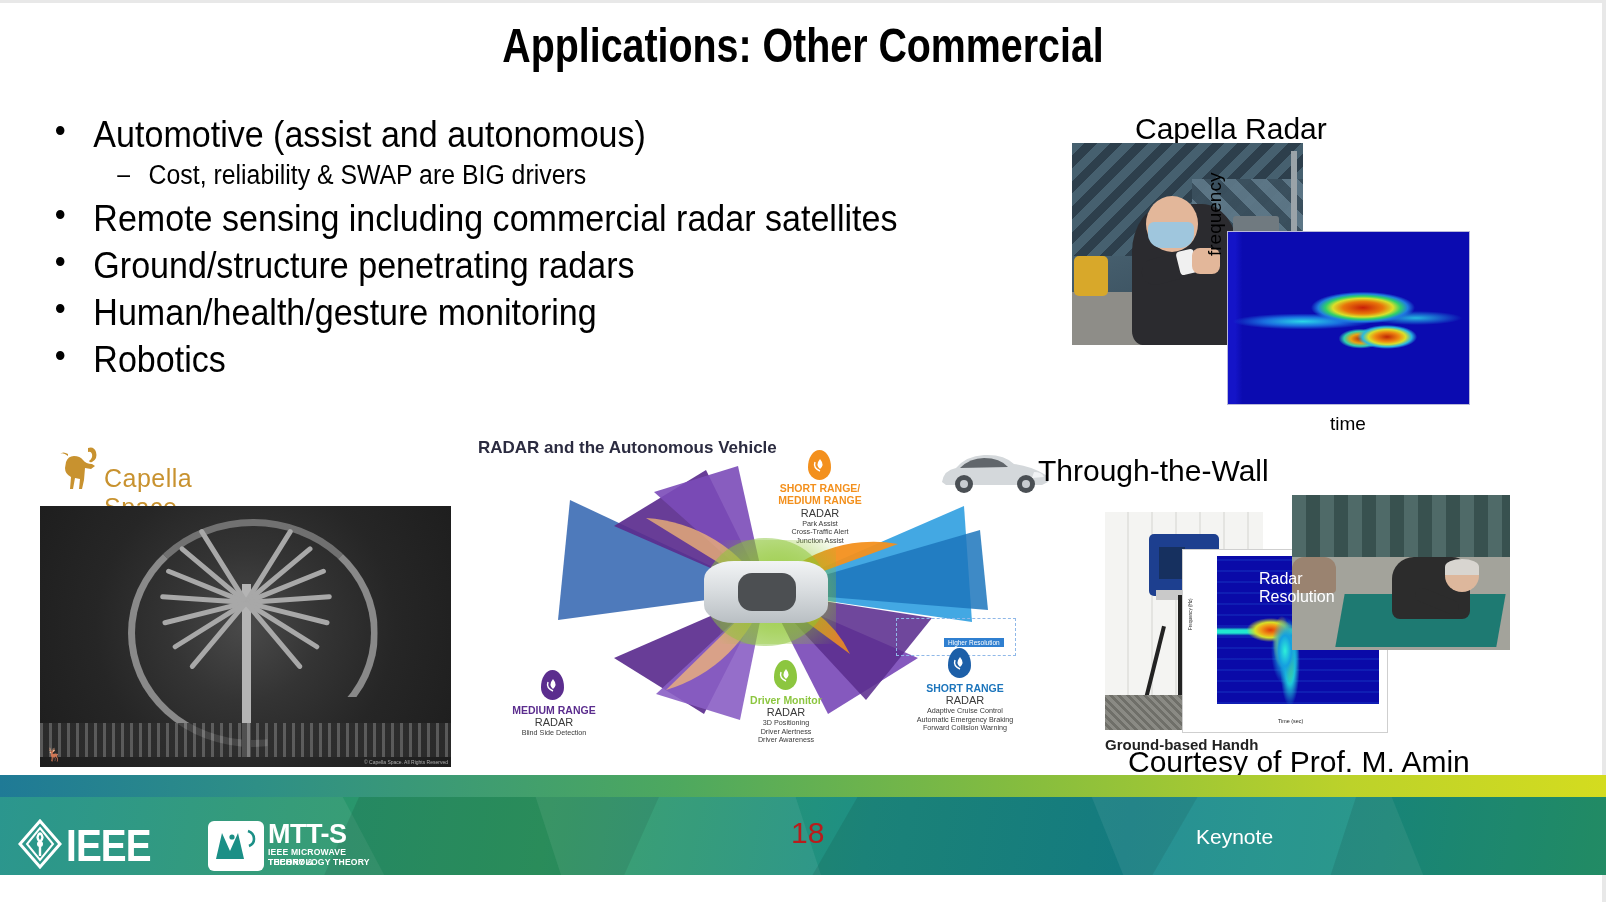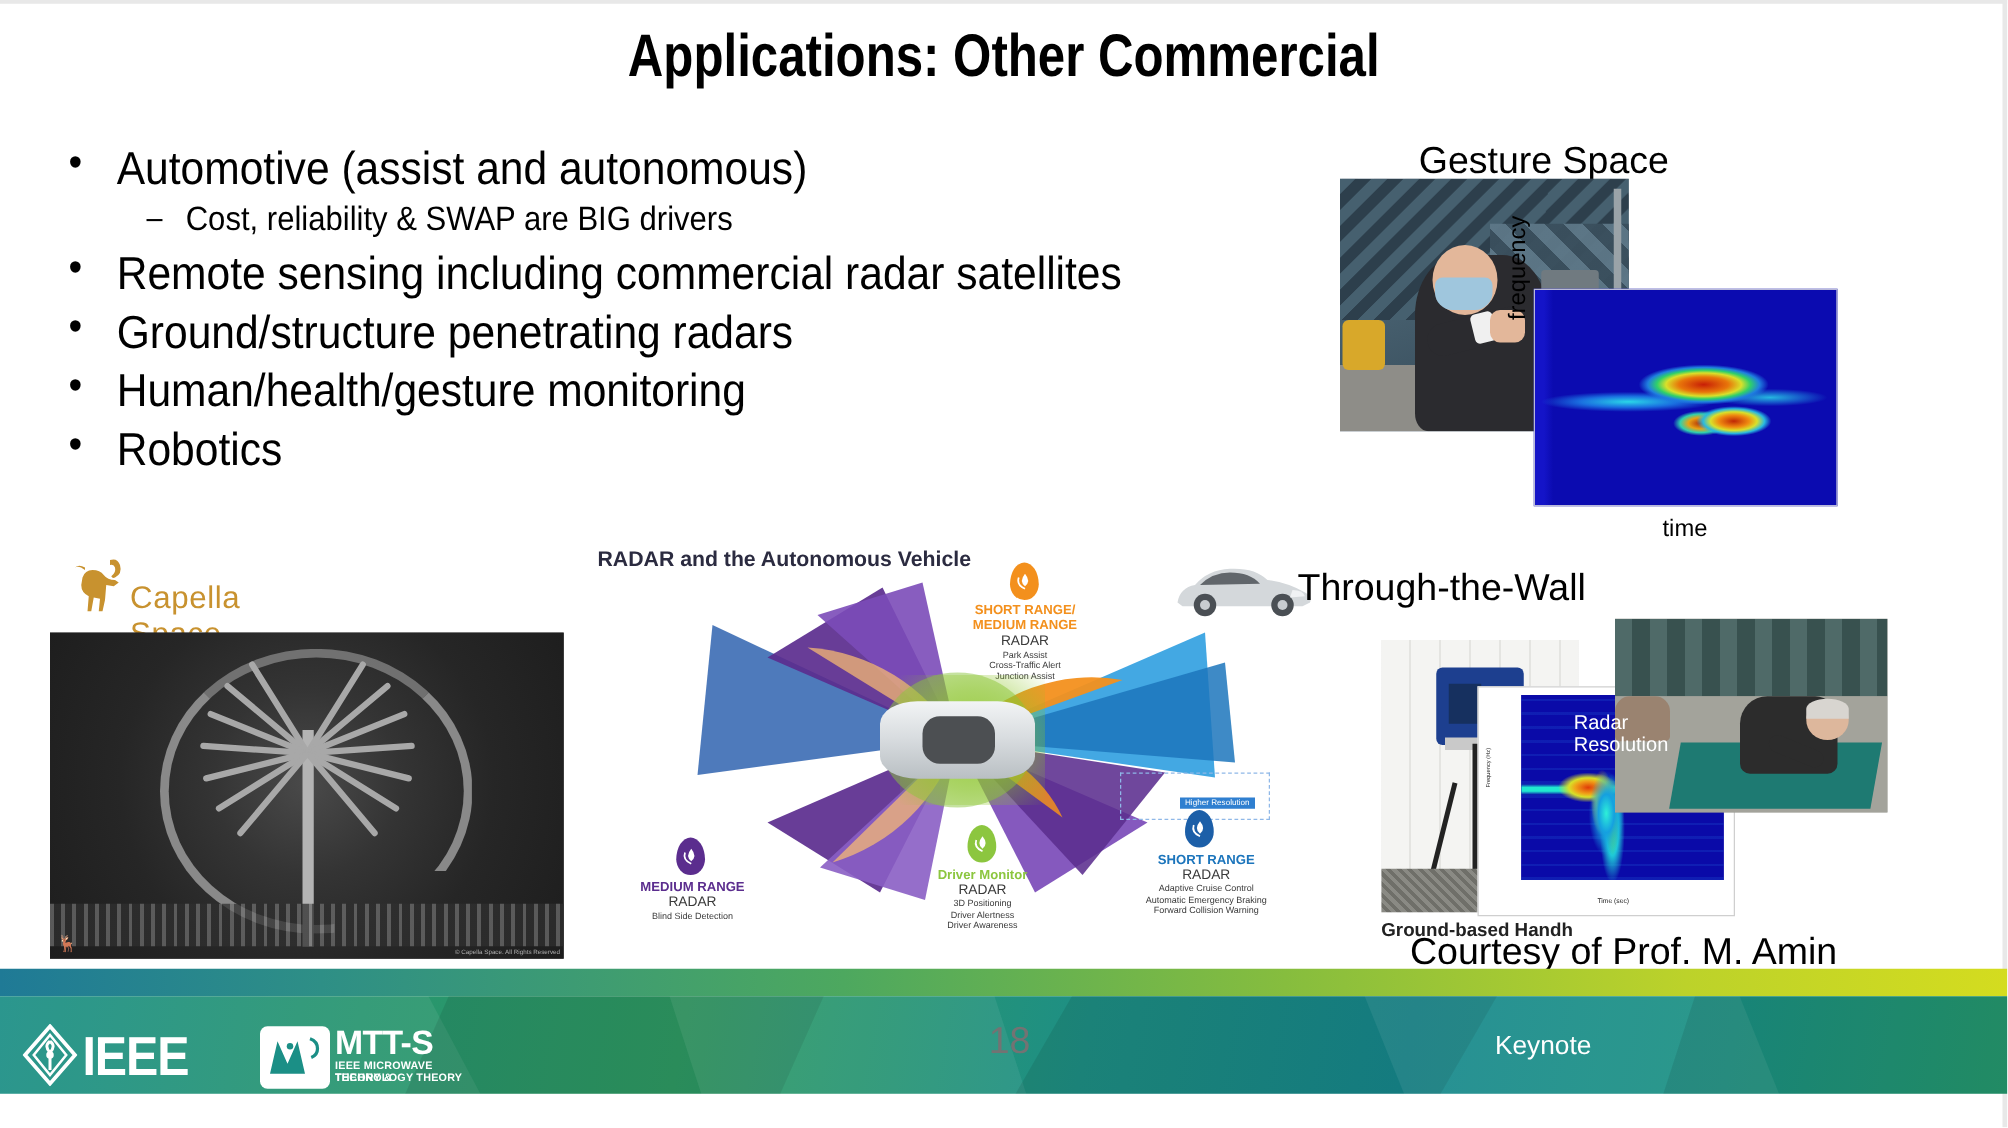--- a/index.html
+++ b/index.html
@@ -154,21 +154,21 @@
   .fac{position:absolute;background:rgba(255,255,255,.07);}
   .fac2{position:absolute;background:rgba(0,0,0,.09);}
   .ieee{position:absolute;left:18px;top:22px;width:160px;height:56px;}
   .ieee-txt{position:absolute;left:48px;top:2px;font-size:44px;font-weight:bold;color:#fff;letter-spacing:-1px;
      font-family:"Liberation Sans",sans-serif;transform:scaleX(.88);transform-origin:left top;}
   .mtts{position:absolute;left:208px;top:24px;width:170px;height:56px;}
   .mtts-box{position:absolute;left:0;top:0;width:56px;height:50px;background:#fff;border-radius:6px;}
   .mtts-t{position:absolute;left:60px;top:-2px;font-size:27px;font-weight:bold;color:#fff;letter-spacing:-.5px;}
   .mtts-s1{position:absolute;left:60px;top:26px;font-size:8.6px;font-weight:bold;color:#fff;letter-spacing:.2px;}
   .mtts-s2{position:absolute;left:60px;top:36px;font-size:8.6px;font-weight:bold;color:#fff;letter-spacing:.2px;}
-  .pageno{position:absolute;left:791px;top:816px;font-size:30px;color:#737373;}
+  .pageno{position:absolute;left:791px;top:816px;font-size:30px;color:#b91c1c;}
   .keynote{position:absolute;left:1196px;top:825px;font-size:21px;color:#fff;}
   .rightedge{position:absolute;right:0;top:0;width:4px;height:902px;background:#e8e8e8;}
 </style>
 </head>
 <body>
 
 <div class="slide">
   <div class="topline"></div>
   <div class="rightedge"></div>
 
@@ -177,21 +177,21 @@
 
   <div class="bullets">
     <div class="b1">Automotive (assist and autonomous)</div>
     <div class="b2">Cost, reliability &amp; SWAP are BIG drivers</div>
     <div class="b1">Remote sensing including commercial radar satellites</div>
     <div class="b1">Ground/structure penetrating radars</div>
     <div class="b1">Human/health/gesture monitoring</div>
     <div class="b1">Robotics</div>
   </div>
 
-  <div class="cap cap-gesture">Gesture Space</div>
+  <div class="cap cap-gesture">Capella Radar</div>
   <div class="ph anech">
     <div class="anech-foam"></div>
     <div class="anech-foam2"></div>
     <div class="anech-floor"></div>
     <div class="anech-chair"></div>
     <div class="anech-man"></div>
     <div class="anech-head"></div>
     <div class="anech-mask"></div>
     <div class="anech-arm"></div>
     <div class="anech-cuff"></div>

